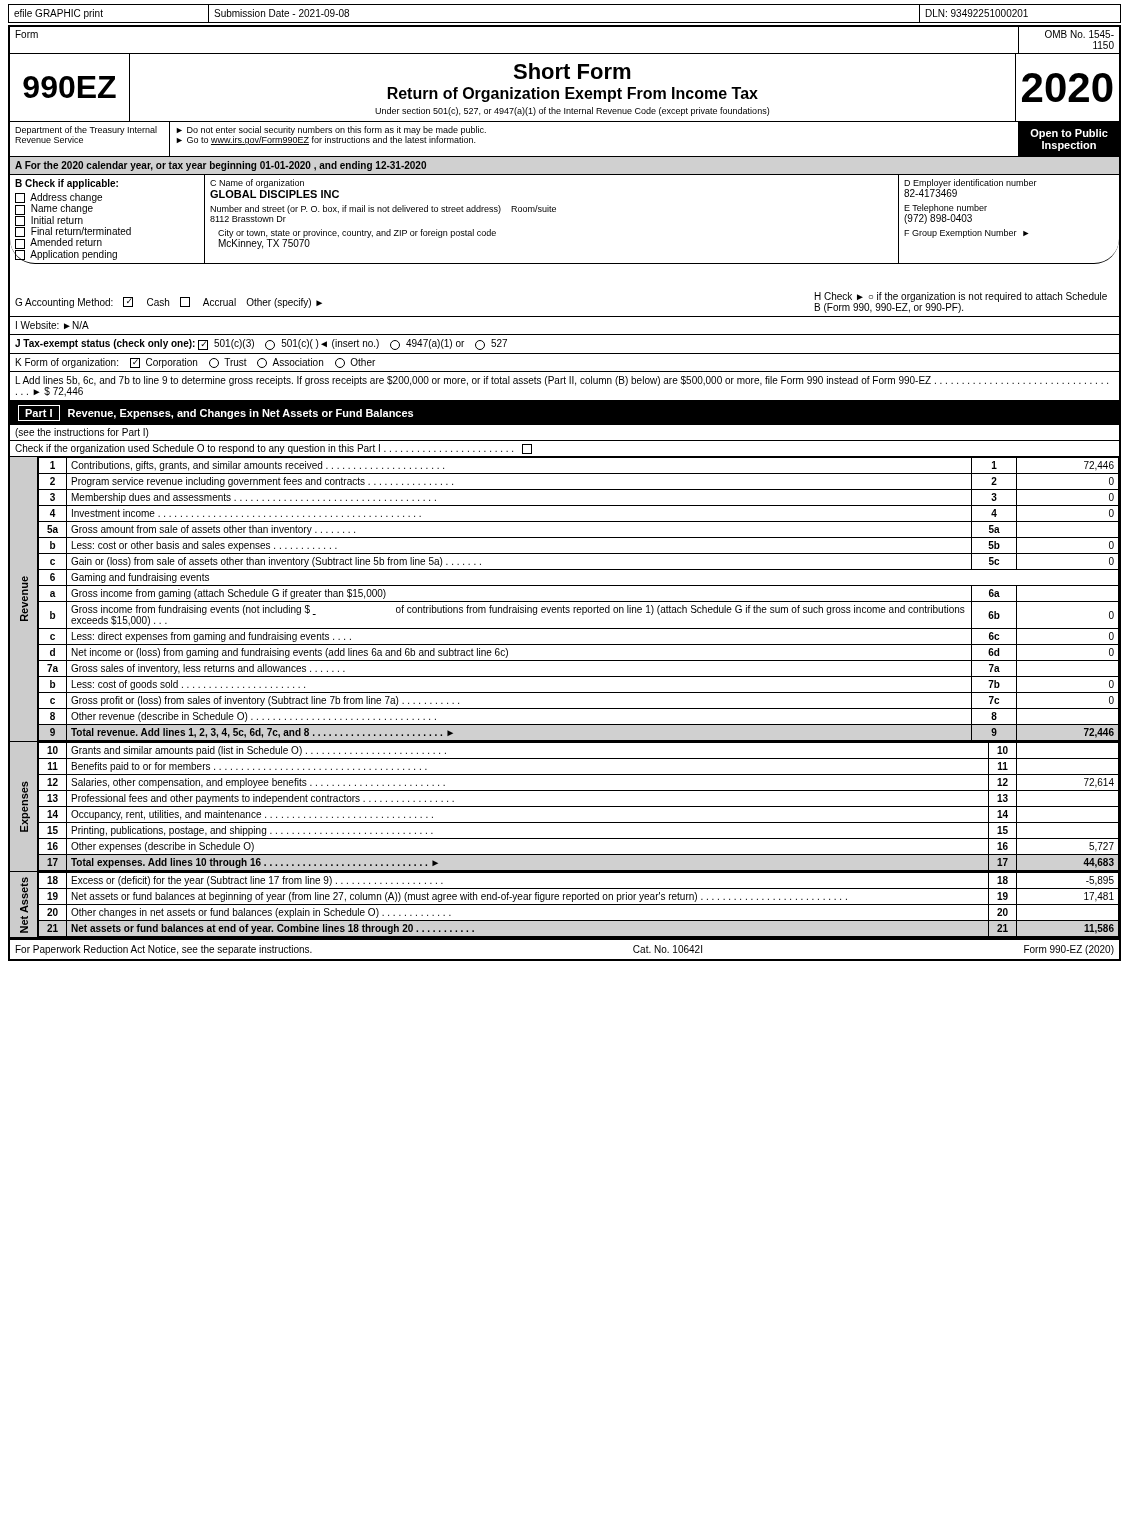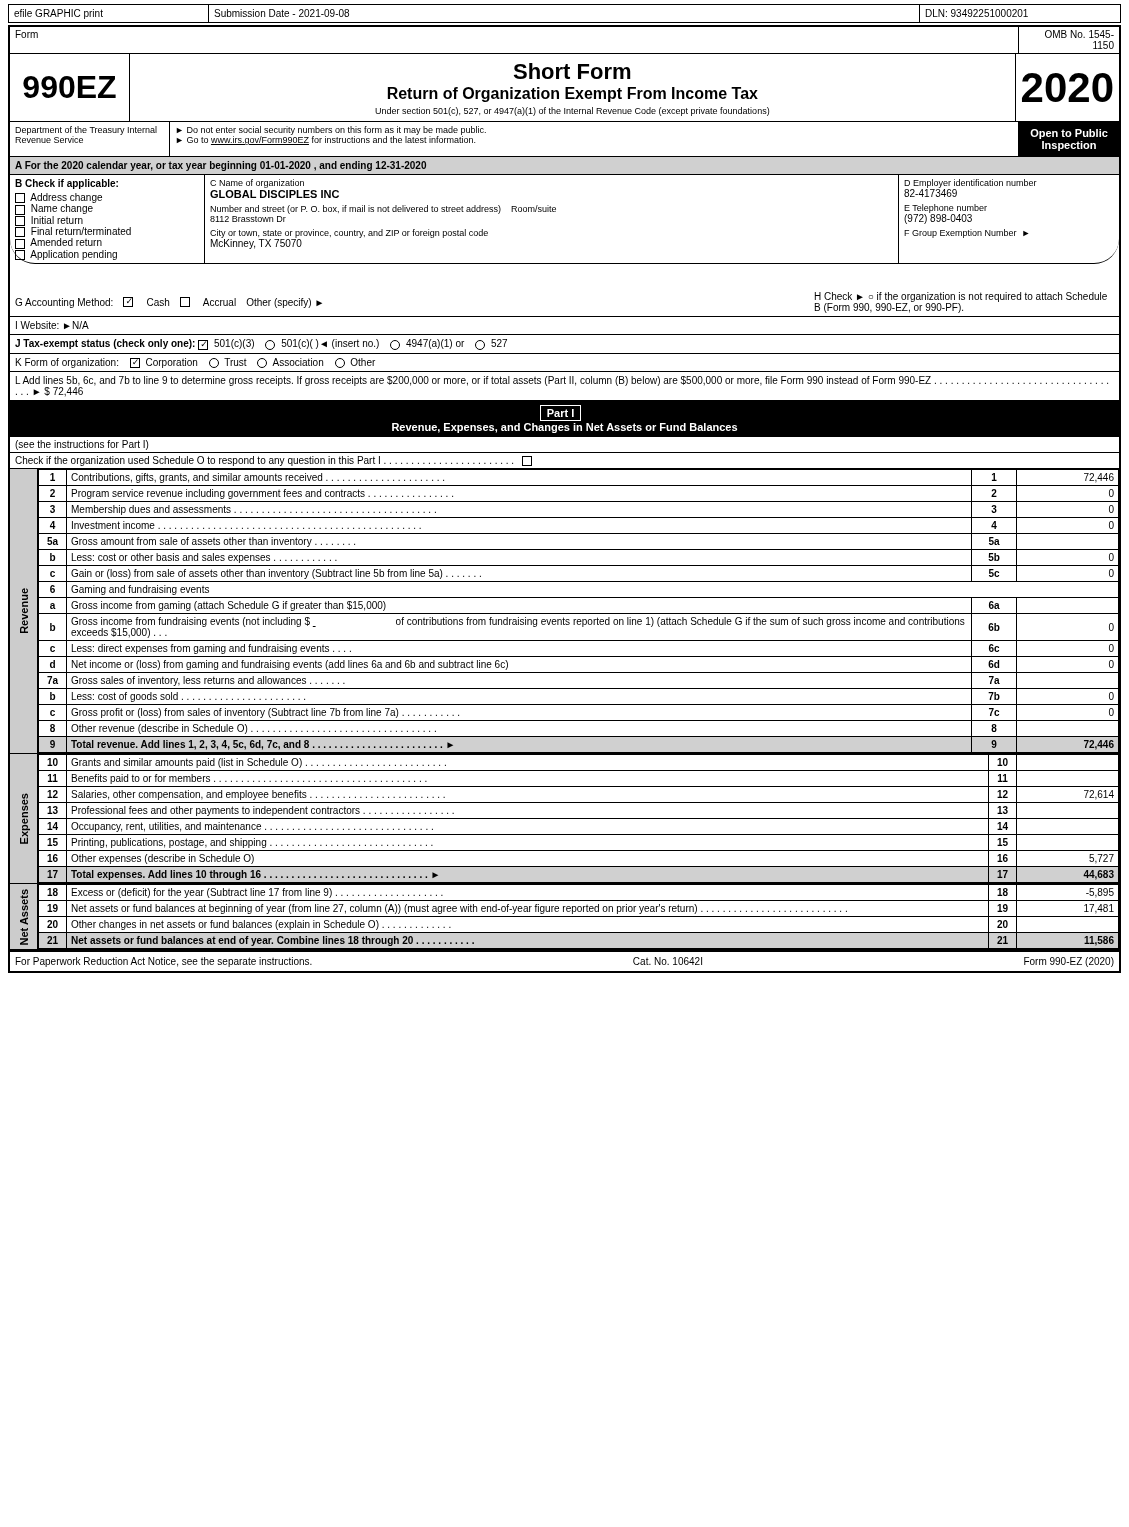--- a/index.html
+++ b/index.html
@@ -148,21 +148,21 @@
         <div style="font-size:9px; margin-top:4px; display:flex; gap:10px;">
           <div>
             <span style="font-size:9px;">Number and street (or P. O. box, if mail is not delivered to street address)</span><br>
             <span>8112 Brasstown Dr</span>
           </div>
           <div>
             <span style="font-size:9px;">Room/suite</span><br>
             <span></span>
           </div>
         </div>
-        <div style="margin-top:4px;">
+        <div style="margin-top:4px;margin-left:8px;">
           <div style="font-size:9px;">City or town, state or province, country, and ZIP or foreign postal code</div>
           <div>McKinney, TX  75070</div>
         </div>
       </div>
 
       <div style="flex:0 0 220px; padding:3px 5px; font-size:10px;">
         <div style="font-size:9px;">D Employer identification number</div>
         <div style="margin-bottom:4px;">82-4173469</div>
         <div style="font-size:9px;">E Telephone number</div>
         <div style="margin-bottom:4px;">(972) 898-0403</div>
@@ -209,21 +209,21 @@
       <span>Association</span>
       <span class="radio" style="margin-left:8px;"></span>
       <span>Other</span>
     </div>
 
     <div style="border-bottom:2px solid #000; padding:3px 5px; font-size:10px;">
       <span>L Add lines 5b, 6c, and 7b to line 9 to determine gross receipts. If gross receipts are $200,000 or more, or if total assets (Part II, column (B) below) are $500,000 or more, file Form 990 instead of Form 990-EZ . . . . . . . . . . . . . . . . . . . . . . . . . . . . . . . . . . . ► $</span>
       <span>72,446</span>
     </div>
 
-    <div style="background:#000; color:#fff; padding:3px 8px; font-size:11px; font-weight:bold; border-bottom:1px solid #000; display:flex; align-items:center;flex-direction:column;">
+    <div style="background:#000; color:#fff; padding:3px 8px; font-size:11px; font-weight:bold; border-bottom:1px solid #000; display:flex; align-items:center;">
       <span style="background:#000; color:#fff; margin-right:8px; border:1px solid #fff; padding:1px 6px;">Part I</span>
       <span style="flex:1;">Revenue, Expenses, and Changes in Net Assets or Fund Balances</span>
     </div>
     <div style="border-bottom:1px solid #000; padding:2px 5px; font-size:10px; display:flex; justify-content:space-between;">
       <span>(see the instructions for Part I)</span>
     </div>
     <div style="border-bottom:1px solid #000; padding:2px 5px; font-size:10px;">
       <span>Check if the organization used Schedule O to respond to any question in this Part I . . . . . . . . . . . . . . . . . . . . . . . .</span>
       <span class="checkbox" style="margin-left:5px;"></span>
     </div>

